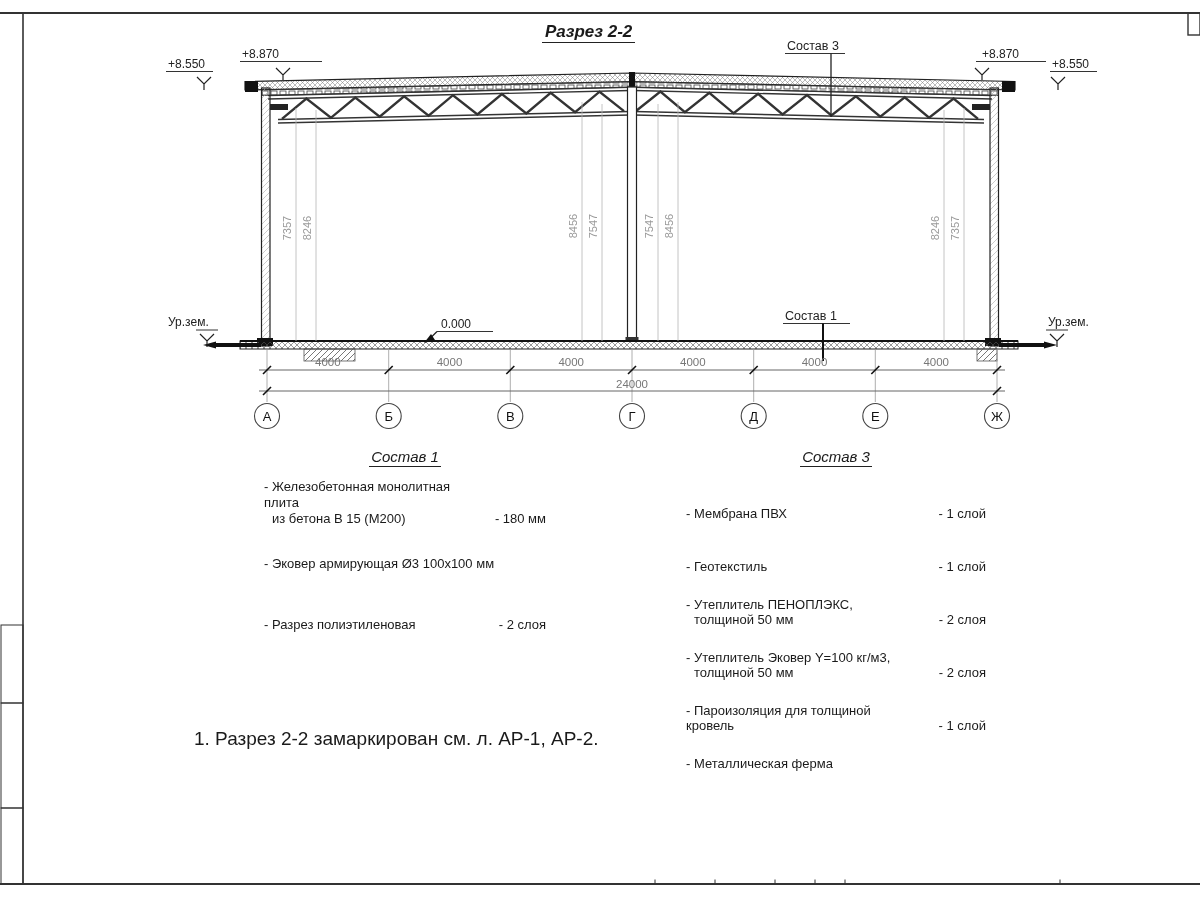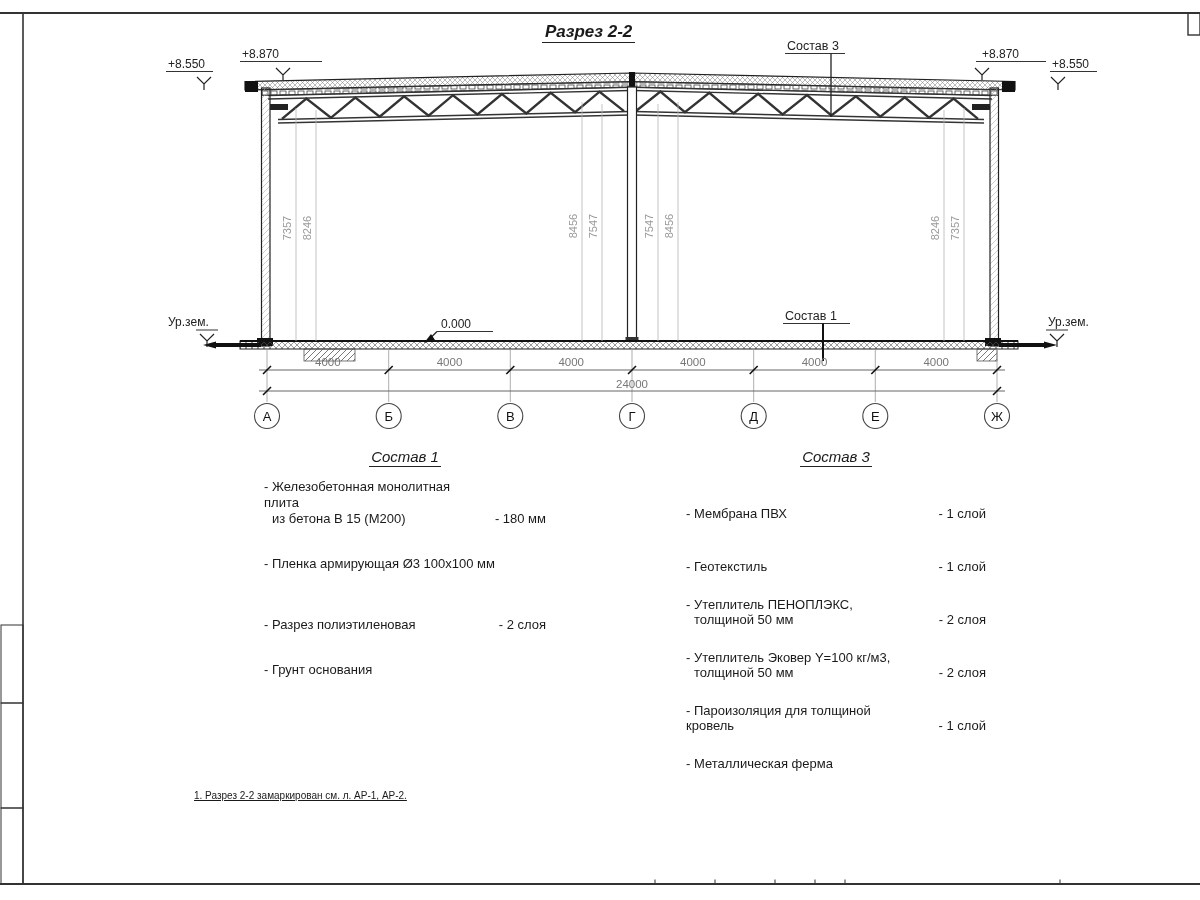--- a/index.html
+++ b/index.html
@@ -12,21 +12,21 @@
   .title span{border-bottom:1.5px solid #222;padding:0 3px 1px;}
   .slist{position:absolute;font-size:13px;line-height:16px;color:#1a1a1a;}
   .slist .hd{text-align:center;font-style:italic;font-size:15px;margin-bottom:14px;}
   .slist .hd span{border-bottom:1px solid #222;padding:0 2px 1px;}
   .srow{display:flex;align-items:flex-end;margin-bottom:17px;gap:12px;}
   .srow .lbl{flex:1;}
   .lbl .l2{padding-left:8px;}
   .srow .val{white-space:nowrap;padding-left:6px;margin-top:28px;}
   .s3 .srow{margin-bottom:10px;justify-content:space-between;}
   .s3{line-height:15px;}
-  .note{left:194px;top:790px;font-size:10px;text-decoration:underline;}
+  .note{left:194px;top:728px;font-size:19px;}
 </style>
 </head>
 <body>
 
 <div class="sheet">
 
 <svg width="1200" height="900" viewBox="0 0 1200 900">
   <defs>
     <pattern id="hatchFine" width="5" height="5" patternUnits="userSpaceOnUse">
       <path d="M0,5 L5,0 M0,0 L5,5" stroke="#777" stroke-width="0.5"></path>
@@ -246,38 +246,31 @@
   <div class="hd"><span>Состав 1</span></div>
   <div class="srow">
     <div class="lbl">
           <div>- Железобетонная  монолитная плита</div>
           <div class="l2">из бетона В 15 (М200)</div>
         </div>
     <div class="val">- 180 мм</div>
   </div>
   <div class="srow">
     <div class="lbl">
-          <div>- Пленка армирующая Ø3 100х100 мм</div>
+          <div>- Эковер армирующая Ø3 100х100 мм</div>
           <div class="l2"></div>
         </div>
     <div class="val"></div>
   </div>
   <div class="srow">
     <div class="lbl">
           <div>- Разрез полиэтиленовая</div>
           <div class="l2"></div>
         </div>
     <div class="val">-  2 слоя</div>
-  </div>
-  <div class="srow">
-    <div class="lbl">
-          <div>- Грунт основания</div>
-          <div class="l2"></div>
-        </div>
-    <div class="val"></div>
   </div>
 </div>
 
 <div class="slist s3" style="left:686px;top:449px;width:300px;">
   <div class="hd"><span>Состав 3</span></div>
   <div class="srow">
     <div class="lbl">
           <div>- Мембрана ПВХ</div>
           <div class="l2"></div>
         </div>

